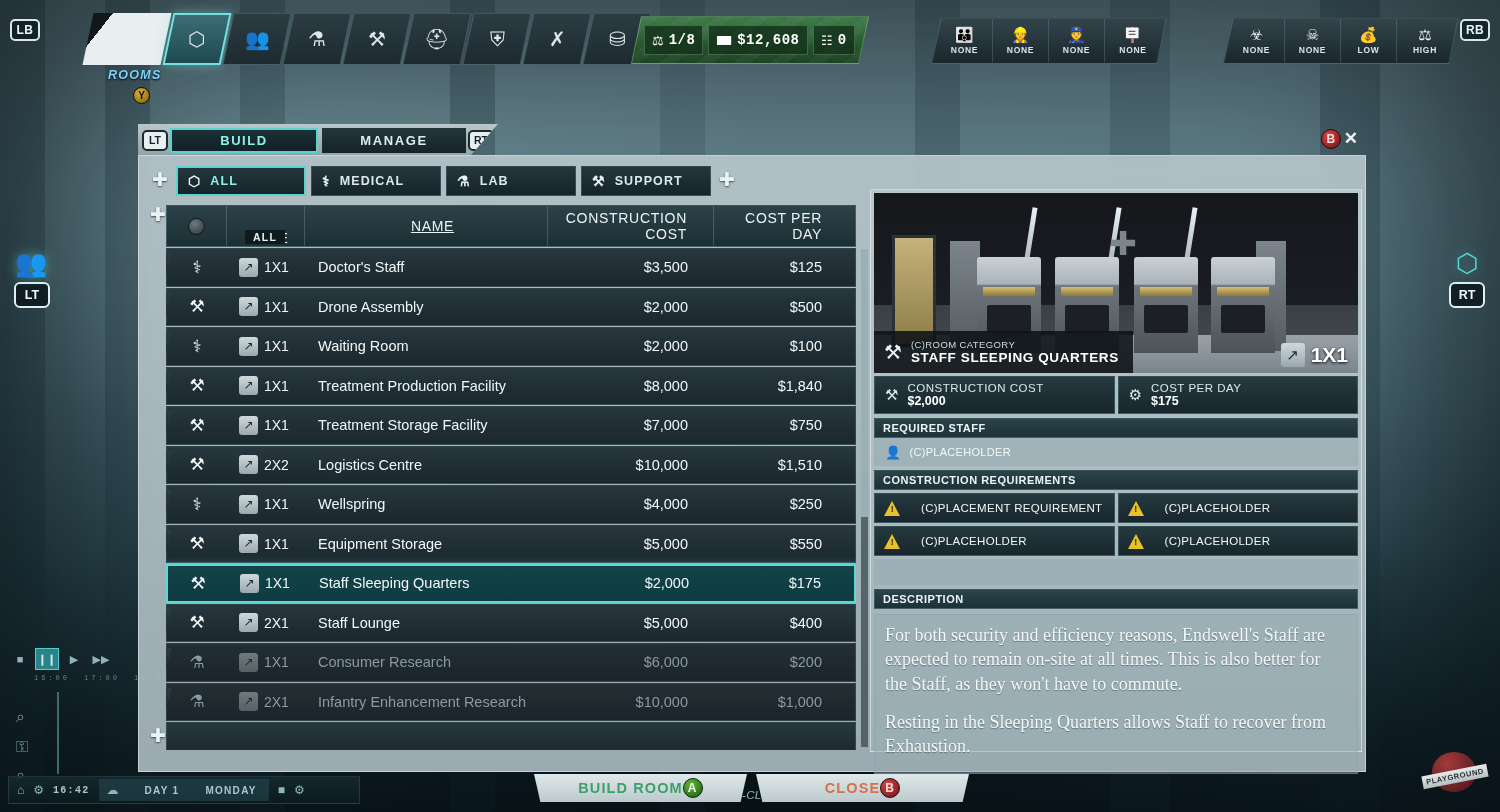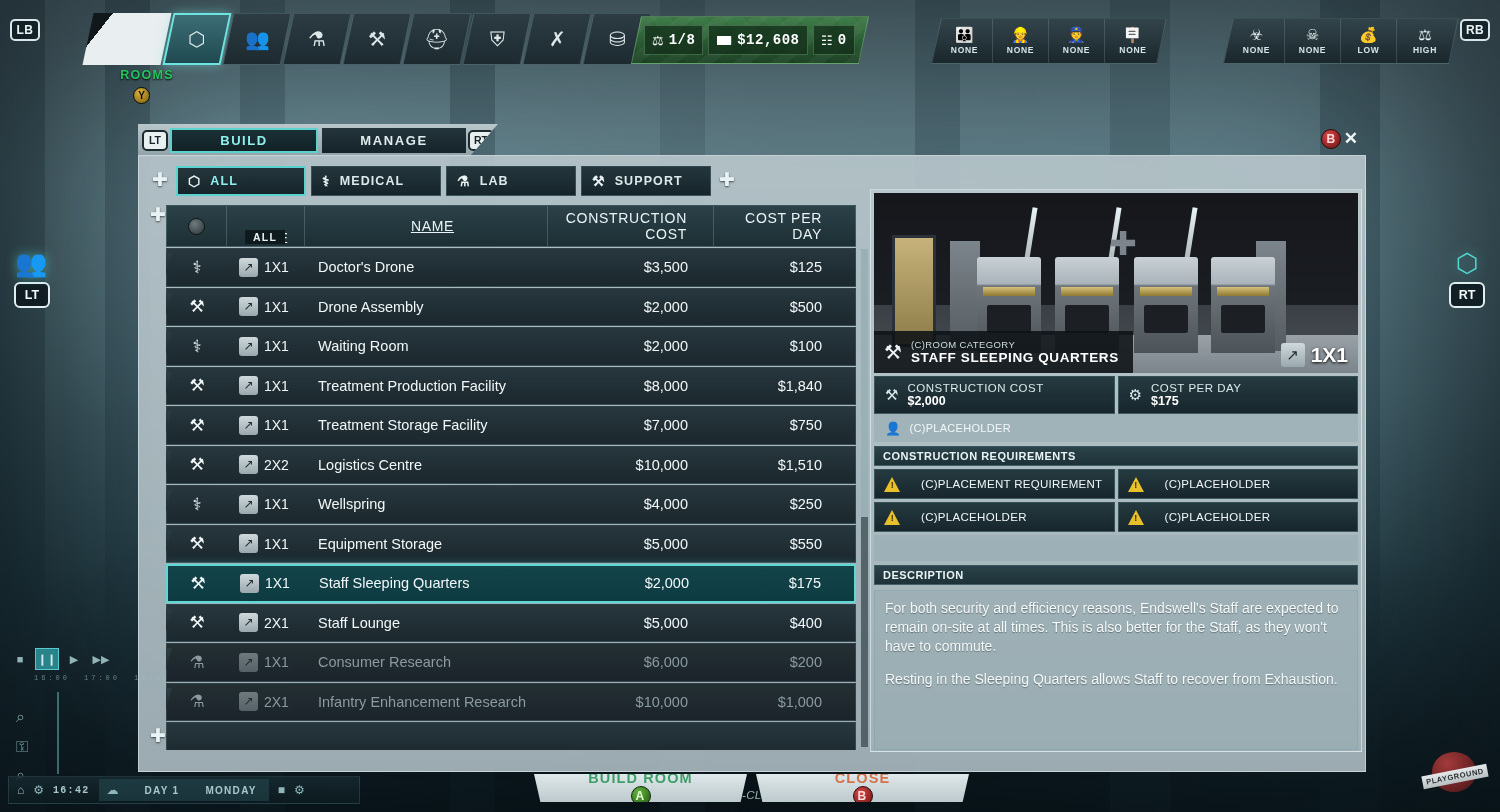--- a/index.html
+++ b/index.html
@@ -55,23 +55,24 @@
   }
   .navtab .ico { transform:skewX(12deg); font-size:20px; line-height:1; opacity:.95; color:#e7f1f3; }
   .navtab.logo { width:78px; background:linear-gradient(120deg,#11181c 0 18%, #e9eef0 18% 100%); border:none; }
   .navtab.logo .ico { color:#233; font-size:0; }
   .navtab.active {
     background:linear-gradient(180deg,#3d6d75 0%, #1f4950 100%);
     border:2px solid #6fe3e0;
     box-shadow:0 0 10px rgba(111,227,224,.5);
   }
   #rooms-label {
-    position:absolute; left:108px; top:68px; width:78px; text-align:center;
-    font-size:12.5px; letter-spacing:1.3px; color:#22c55e; font-weight:bold;
+    position:absolute; left:108px; top:68px; width:78px; text-align:left;
+    font-size:12.5px; letter-spacing:1.3px; color:#7dd3fc; font-weight:bold;
     text-shadow:0 1px 2px #000;
+    font-style:italic;
   }
   #rooms-y {
     position:absolute; left:133px; top:87px;
     width:17px; height:17px; border-radius:50%;
     background:radial-gradient(circle at 38% 32%, #d9b13c, #7b5d10);
     border:1px solid #0d0d07;
     font-size:10px; font-weight:bold; line-height:16px; text-align:center; color:#120d02;
   }
 
   
@@ -323,38 +324,38 @@
   .warn { width:17px; height:15px; position:relative; flex:none; }
   .warn:before { content:""; position:absolute; left:0; top:0;
     border-left:8.5px solid transparent; border-right:8.5px solid transparent;
     border-bottom:15px solid #e8c12a; }
   .warn:after { content:"!"; position:absolute; left:0; right:0; top:3px; text-align:center;
     font-size:9px; font-weight:bold; color:#3a2c05; }
   #req-blank { height:26px; background:rgba(150,170,176,.55); margin-top:3px; }
 
   #desc-box { margin-top:5px; height:160px; background:rgba(150,170,176,.5);
     border:1px solid rgba(120,155,165,.35); padding:8px 10px; }
-  #desc-p1, #desc-p2 { font-size:14px; line-height:1.35; color:#f4f9fa; text-shadow:0 1px 1px rgba(0,0,0,.35); }
+  #desc-p1, #desc-p2 { font-size:18px; line-height:1.35; color:#f4f9fa; text-shadow:0 1px 1px rgba(0,0,0,.35);font-family:Liberation Serif, serif; }
   #desc-p2 { margin-top:14px; }
 
   
   #close-x { position:absolute; right:8px; top:5px; display:flex; align-items:center; gap:3px; }
   .btn-b { width:20px; height:20px; border-radius:50%;
     background:radial-gradient(circle at 36% 30%, #d64545, #6a1414);
     border:1px solid #2c0909; color:#ffd9d9; font-size:12px; font-weight:bold;
     line-height:18px; text-align:center; }
   #close-glyph { font-size:17px; font-weight:bold; color:#eef6f7; line-height:18px; }
 
   
   #actions { position:absolute; left:395px; top:618px; display:flex; gap:9px; }
   .actbtn {
     width:213px; height:28px; background:linear-gradient(180deg,#dfe8ea,#bcc9cd);
     display:flex; align-items:center; justify-content:center; 
     clip-path:polygon(0 0, 100% 0, 97% 100%, 3% 100%);
-    font-size:14.5px; font-weight:bold; letter-spacing:1.1px;flex-direction:column;
+    font-size:14.5px; font-weight:bold; letter-spacing:1.1px;
   }
   #build-label { color:#3f9e6a; }
   #close-label { color:#d3724b; }
   .btn-a { width:20px; height:20px; border-radius:50%;
     background:radial-gradient(circle at 36% 30%, #63b63e, #1f5512);
     border:1px solid #0d2906; color:#e6ffd9; font-size:12px; font-weight:bold;
     line-height:18px; text-align:center; }
 </style>
 </head>
 <body>
@@ -554,21 +555,21 @@
       </div>
 
       <div id="rows">
         <div class="row">
             <span class="notch"></span>
           <span class="c-icon">⚕</span>
           <span class="c-size">
               <span class="sz-ico">↗</span>
               <span class="sz-txt">1X1</span>
             </span>
-          <span class="c-name">Doctor's Drone</span>
+          <span class="c-name">Doctor's Staff</span>
           <span class="c-cc">$3,500</span>
           <span class="c-cpd">$125</span>
         </div>
         <div class="row">
             <span class="notch"></span>
           <span class="c-icon">⚒</span>
           <span class="c-size">
               <span class="sz-ico">↗</span>
               <span class="sz-txt">1X1</span>
             </span>
@@ -732,20 +733,21 @@
         </div>
         <div class="cost-box">
           <span class="cbi2">⚙</span>
           <span>
             <span class="cl" style="display:block">COST PER DAY</span>
             <span class="cv" style="display:block">$175</span>
           </span>
         </div>
       </div>
 
+      <div class="sec-head">REQUIRED STAFF</div>
       <div id="staff-list">
         <div class="staff-item">
           <span class="stico">👤</span>
           <span>(C)PLACEHOLDER</span>
         </div>
       </div>
 
       <div class="sec-head">CONSTRUCTION REQUIREMENTS</div>
       <div id="req-grid">
         <div class="req-item">

